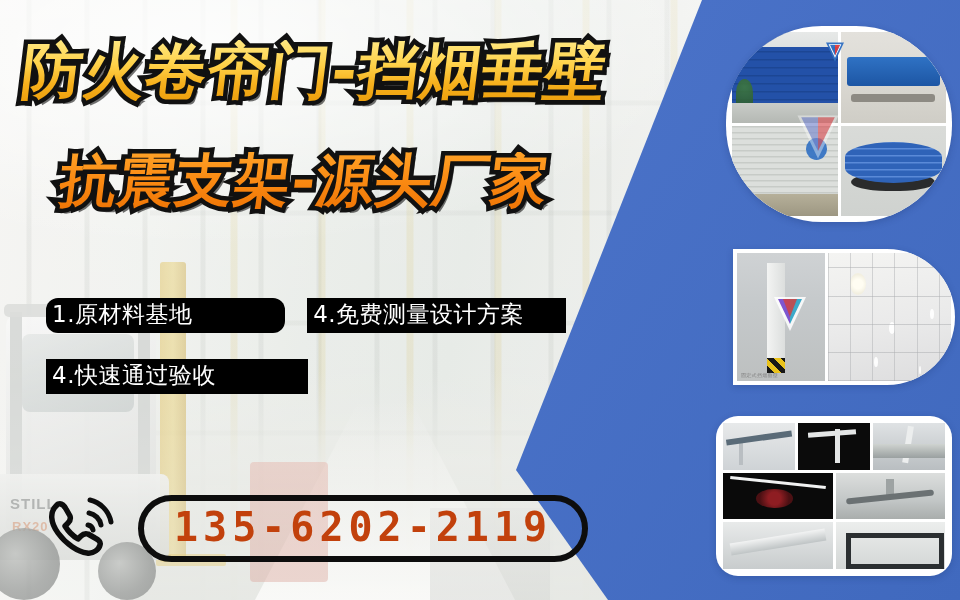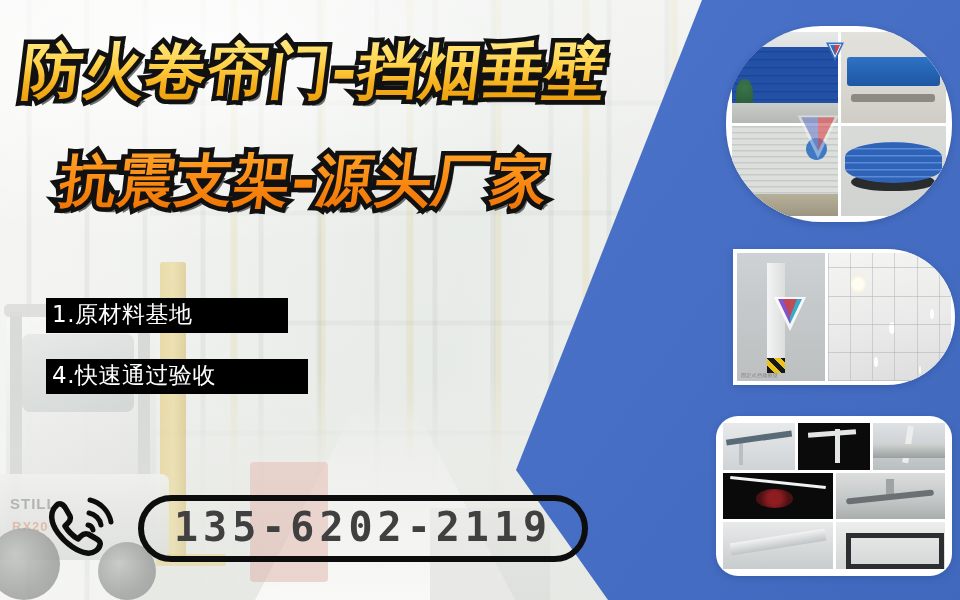--- a/index.html
+++ b/index.html
@@ -137,35 +137,35 @@
   .frow{display:flex;gap:22px;margin-bottom:26px;}
   .fitem{
     background:#000;color:#fff;
     font-family:"DejaVu Sans","Liberation Sans",sans-serif;
     font-size:23px;font-weight:500;
     padding:3px 6px 5px 6px;
     line-height:1.18;
     white-space:nowrap;
     letter-spacing:.5px;
   }
-  .col-a{width:230px;}
+  .col-a{width:230px;border-radius:12px;}
   .col-b{width:250px;}
 
   
   .phonerow{position:absolute;left:44px;top:492px;display:flex;align-items:center;}
   .phone-icon{width:78px;height:72px;flex:0 0 auto;margin-right:16px;}
   .phone-pill{
     border:6px solid #0d0d0d;
     border-radius:34px;
     padding:5px 30px 8px 30px;
     background:transparent;
   }
   .phone-num{
     font-family:"DejaVu Sans Mono","Liberation Mono",monospace;
-    font-size:40px;font-weight:700;color:#404040;letter-spacing:5px;
+    font-size:40px;font-weight:700;color:#c2410c;letter-spacing:5px;
     line-height:1.05;white-space:nowrap;
   }
 
   
   .collage{position:absolute;background:#fff;overflow:hidden;}
   .collage-1{left:726px;top:26px;width:226px;height:196px;border-radius:96px 96px 96px 96px;
     box-shadow:0 2px 7px rgba(20,40,90,.25);padding:6px;box-sizing:border-box;}
   .c1grid{width:100%;height:100%;display:grid;grid-template-columns:1fr 1fr;grid-template-rows:1fr 1fr;gap:3px;}
   .collage-2{left:733px;top:249px;width:222px;height:136px;border-radius:0 68px 68px 0;
     box-shadow:0 2px 7px rgba(20,40,90,.22);padding:4px;box-sizing:border-box;}
@@ -299,20 +299,21 @@
 
   <div class="h2wrap">
     <div class="shadowlayer sz2">抗震支架-源头厂家</div>
     <div class="stroke sz2">抗震支架-源头厂家</div>
     <div class="fillB sz2">抗震支架-源头厂家</div>
   </div>
 
   <div class="features">
     <div class="frow">
       <span class="fitem col-a">1.原材料基地</span>
+      <span class="fitem col-b">4.免费测量设计方案</span>
     </div>
     <div class="frow">
       <span class="fitem col-b">4.快速通过验收</span>
     </div>
   </div>
 
   <div class="phonerow">
     <span class="phone-icon">
       <svg viewBox="0 0 78 72" width="78" height="72" aria-hidden="true">
         <path d="M12 14 C6 20 6 30 14 41 C22 52 34 60 43 61 C50 62 55 57 56 53 C57 50 55 48 51 46

